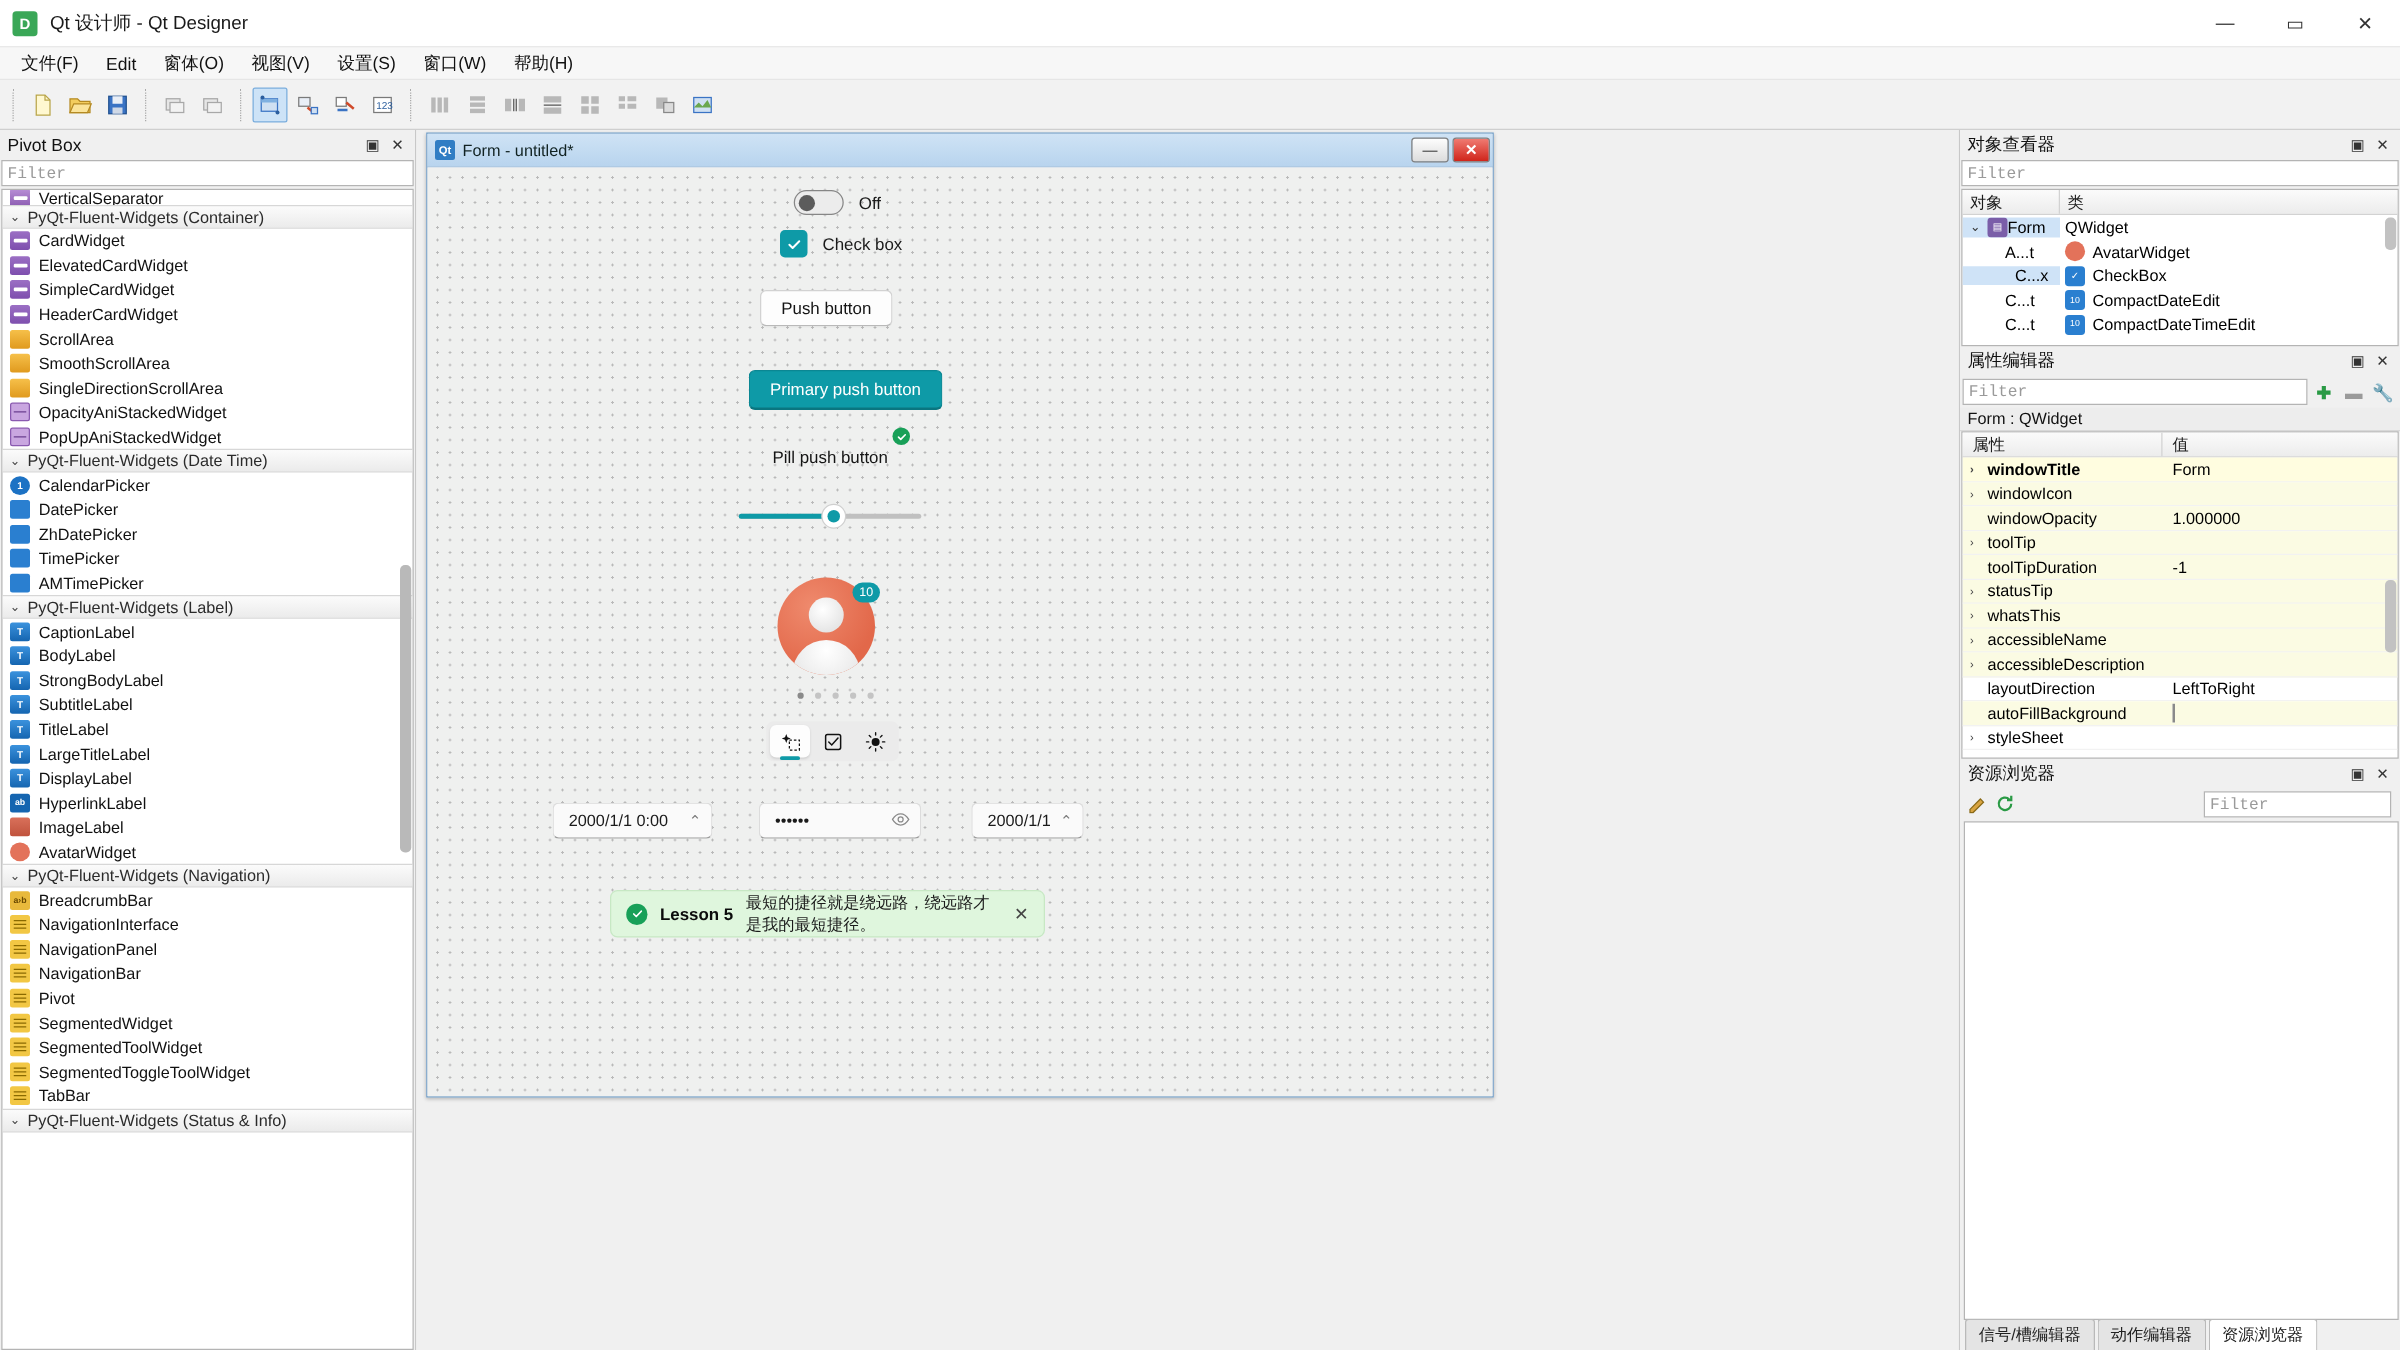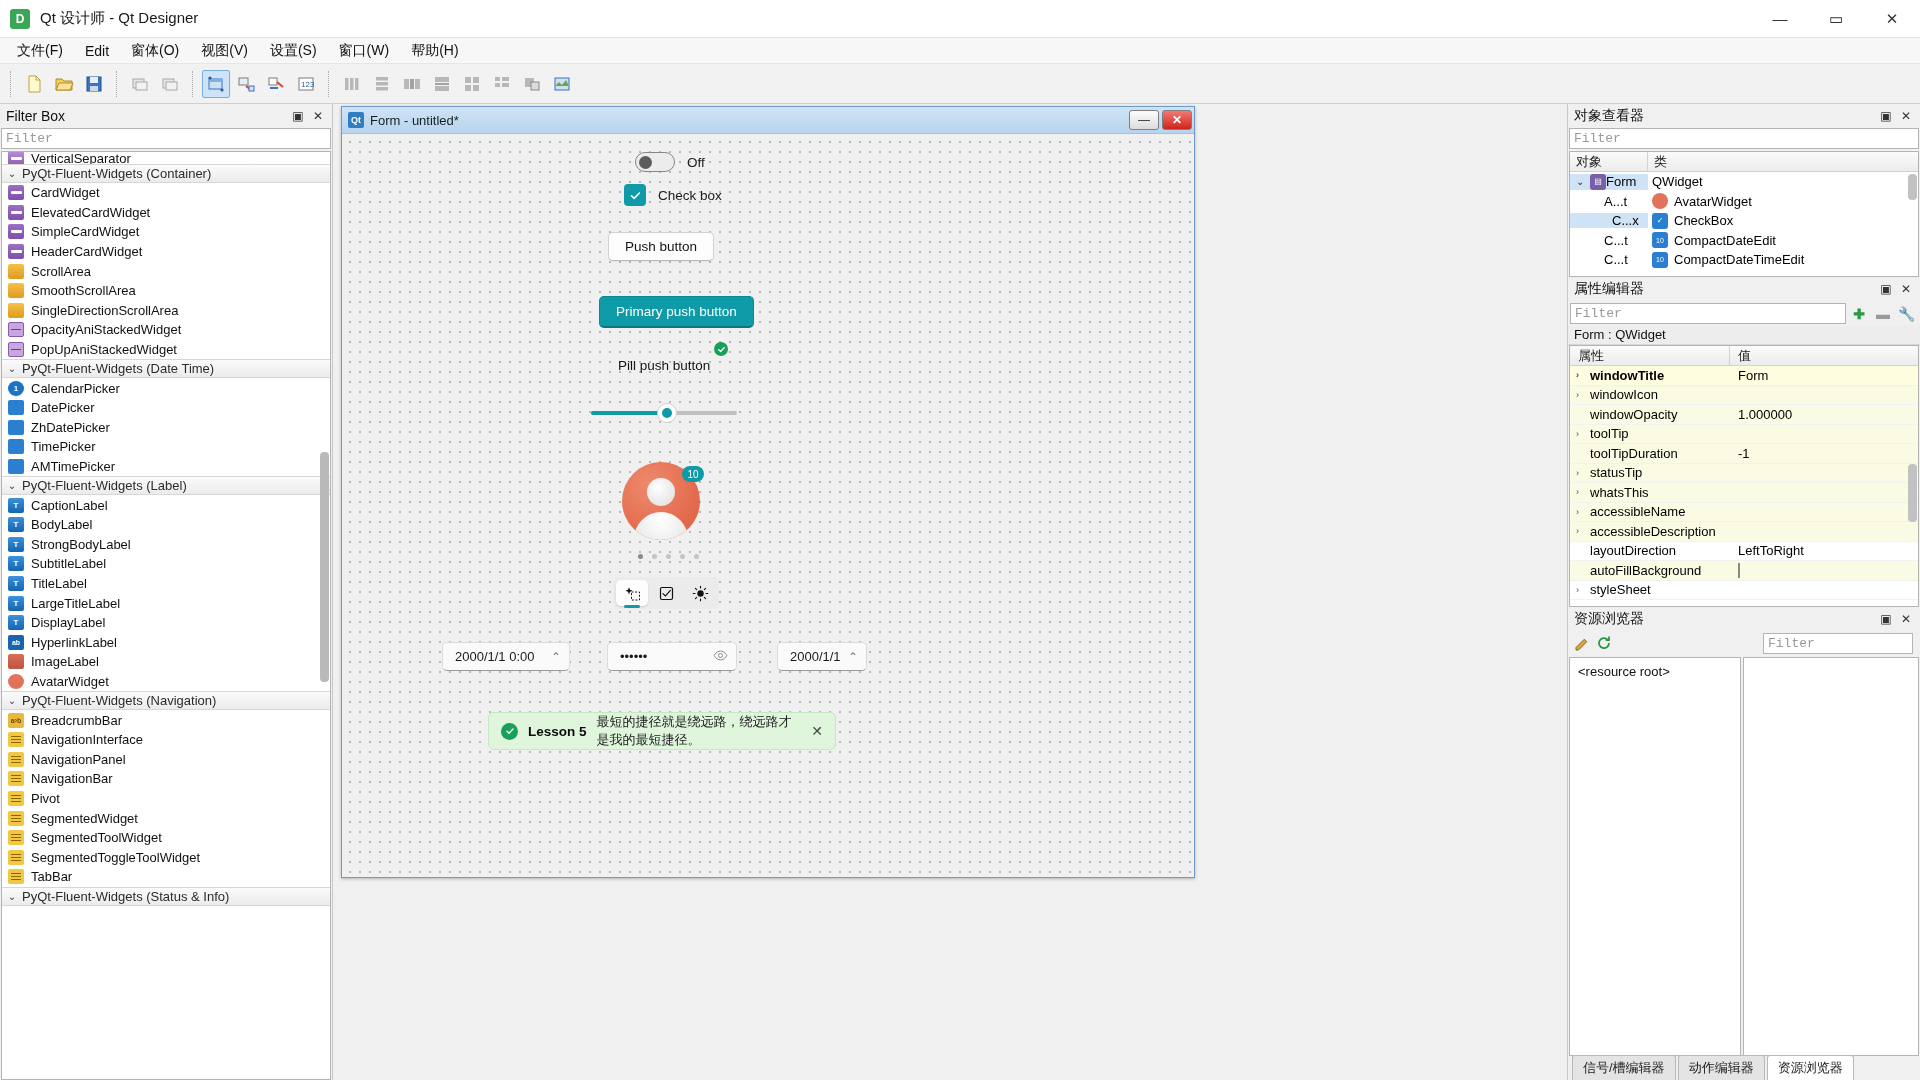--- a/index.html
+++ b/index.html
@@ -424,21 +424,21 @@
           <rect x="3" y="4" width="14" height="12" fill="#cfe0f2" stroke="#3a73c4"></rect>
           <path d="M3 12l4-4 3 3 4-5 3 6z" fill="#6aa84f"></path>
         </svg>
     </div>
   </div>
 
   <div class="body-row">
 
     <div class="dock-left">
       <div class="dock-title">
-        <span class="dt-text">Filter Box</span>
+        <span class="dt-text">Pivot Box</span>
         <span class="dock-btn">▣</span>
         <span class="dock-btn">✕</span>
       </div>
       <div class="filter-box">Filter</div>
       <div class="wb-list">
 
         <div class="wb-row" style="height:12px;overflow:hidden;">
           <span class="wb-ico ico-generic"></span>
           <span>VerticalSeparator</span>
         </div>
@@ -924,23 +924,20 @@
           <span>
             <svg width="16" height="16" viewBox="0 0 16 16">
                 <path d="M13 8a5 5 0 1 1-1.6-3.6" fill="none" stroke="#2a9a45" stroke-width="1.8"></path>
                 <path d="M13 1.6V5h-3.4" fill="none" stroke="#2a9a45" stroke-width="1.8"></path>
               </svg>
           </span>
           <span style="flex:1"></span>
           <span class="res-filter" style="width:150px;">Filter</span>
         </div>
         <div class="res-body" style="padding:0 1px;">
-          <div class="res-tree">
-            <span>&lt;resource root&gt;</span>
-          </div>
           <div class="res-preview"></div>
         </div>
         <div class="tabs">
           <span class="tab">信号/槽编辑器</span>
           <span class="tab">动作编辑器</span>
           <span class="tab active">资源浏览器</span>
         </div>
       </div>
 
     </div>

